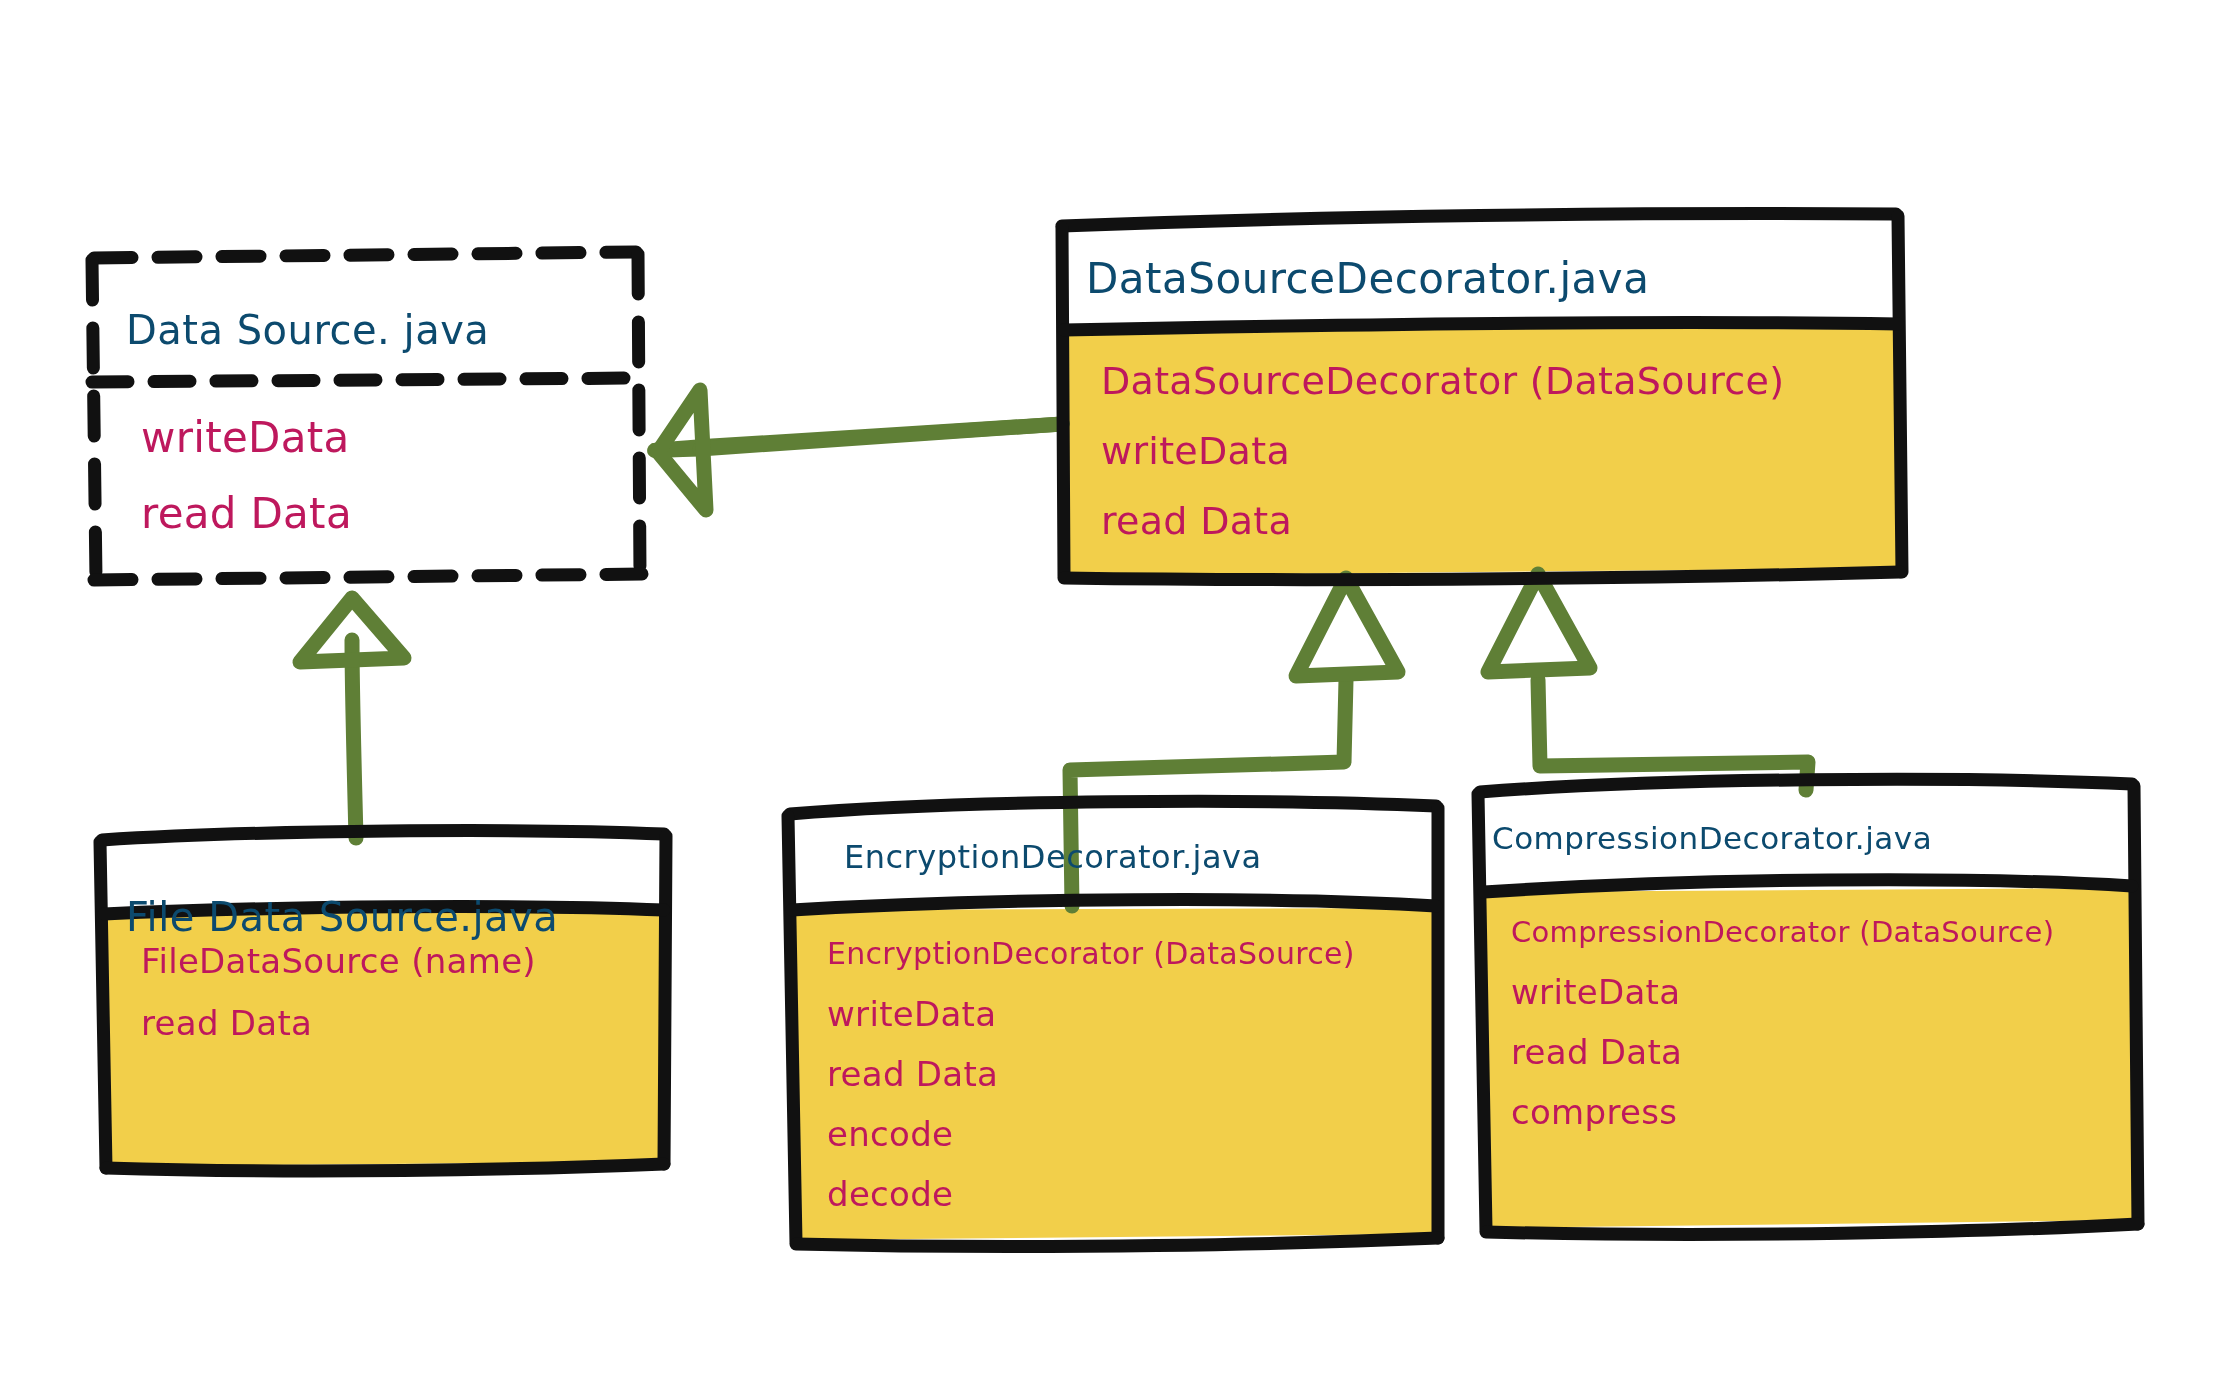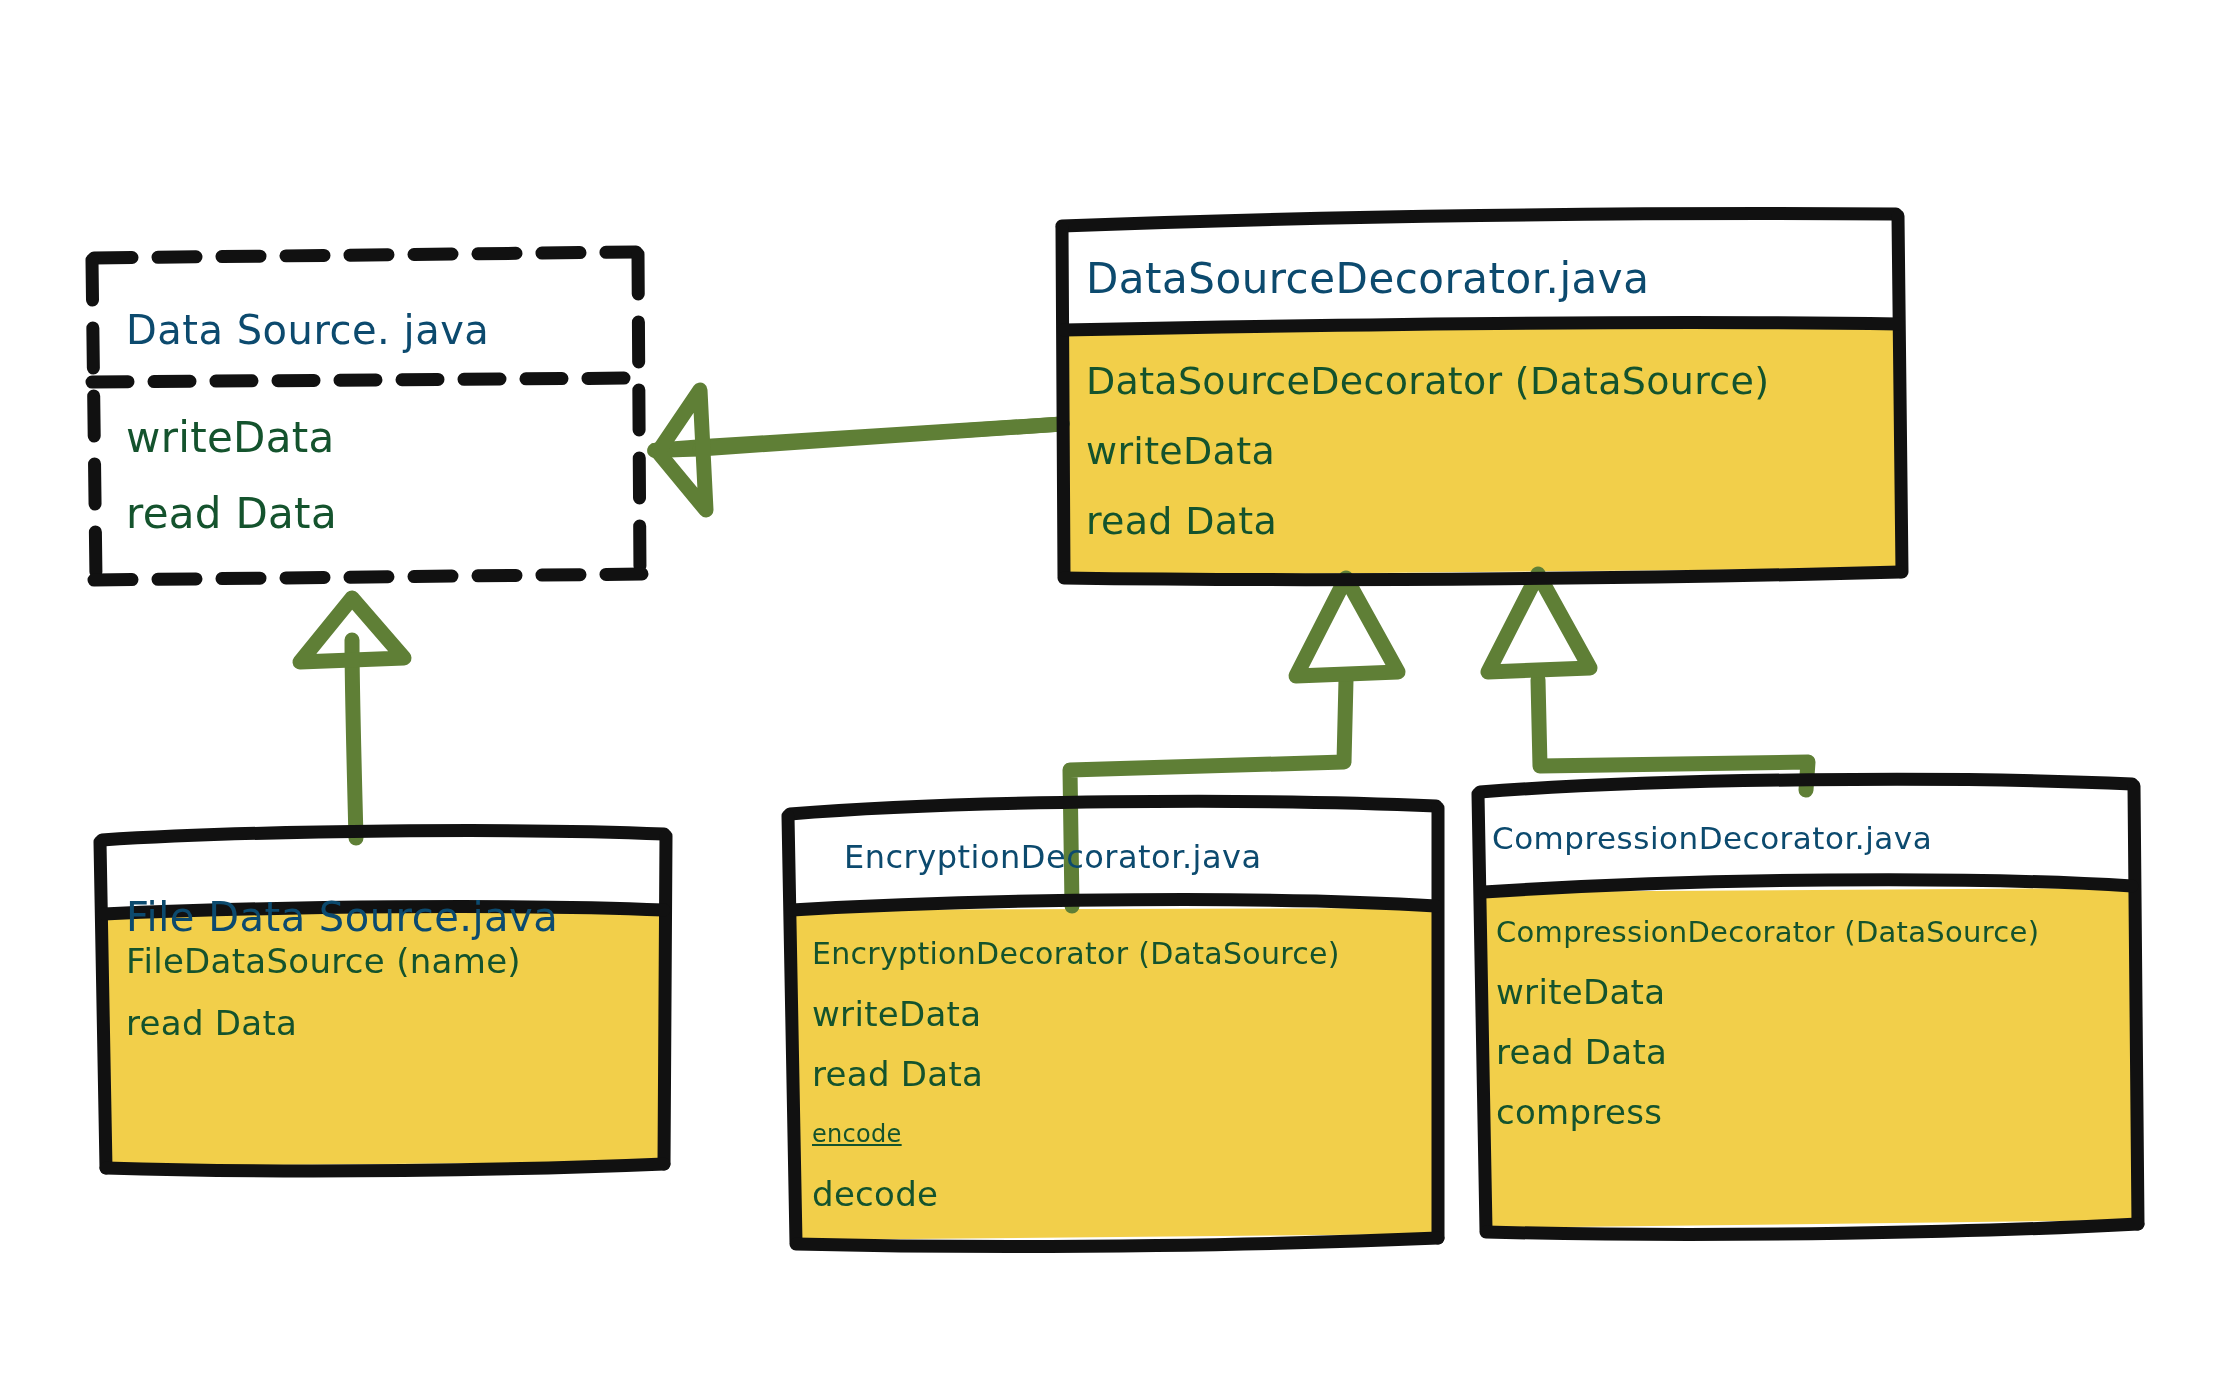--- a/index.html
+++ b/index.html
@@ -31,23 +31,23 @@
     position: absolute;
     left: 0;
     box-sizing: border-box;
     color: #0c4a6e;
     white-space: nowrap;
     font-family: "DejaVu Sans", sans-serif;
     letter-spacing: 0.5px;
   }
   .uml-members {
     position: absolute;
-    left: 0;
+    left: 15px;
     box-sizing: border-box;
-    color: #14532d;
+    color: #be185d;
     font-family: "DejaVu Sans", sans-serif;
   }
   .member {
     white-space: nowrap;
     letter-spacing: 0.3px;
   }
 
   
   .ink { position: absolute; left: 0; top: 0; pointer-events: none; }
   .txt-layer { position: absolute; left: 0; top: 0; width: 2224px; height: 1381px; }
@@ -162,21 +162,21 @@
         <div class="member">read Data</div>
       </div>
     </div>
 
     <div class="uml-box" style="left:788px; top:806px; width:650px; height:438px;">
       <div class="uml-title" style="top:32px; padding-left:56px; font-size:32px;">EncryptionDecorator.java</div>
       <div class="uml-members" style="top:118px; padding-left:24px; font-size:30px; line-height:60px;">
         <div class="member">EncryptionDecorator (DataSource)</div>
         <div class="member" style="font-size:34px;">writeData</div>
         <div class="member" style="font-size:34px;">read Data</div>
-        <div class="member" style="font-size:24px;text-decoration:underline;">encode</div>
+        <div class="member" style="font-size:34px;">encode</div>
         <div class="member" style="font-size:34px;">decode</div>
       </div>
     </div>
 
     <div class="uml-box" style="left:1478px; top:784px; width:660px; height:448px;">
       <div class="uml-title" style="top:36px; padding-left:14px; font-size:31px;">CompressionDecorator.java</div>
       <div class="uml-members" style="top:118px; padding-left:18px; font-size:29px; line-height:60px;">
         <div class="member">CompressionDecorator (DataSource)</div>
         <div class="member" style="font-size:34px;">writeData</div>
         <div class="member" style="font-size:34px;">read Data</div>

